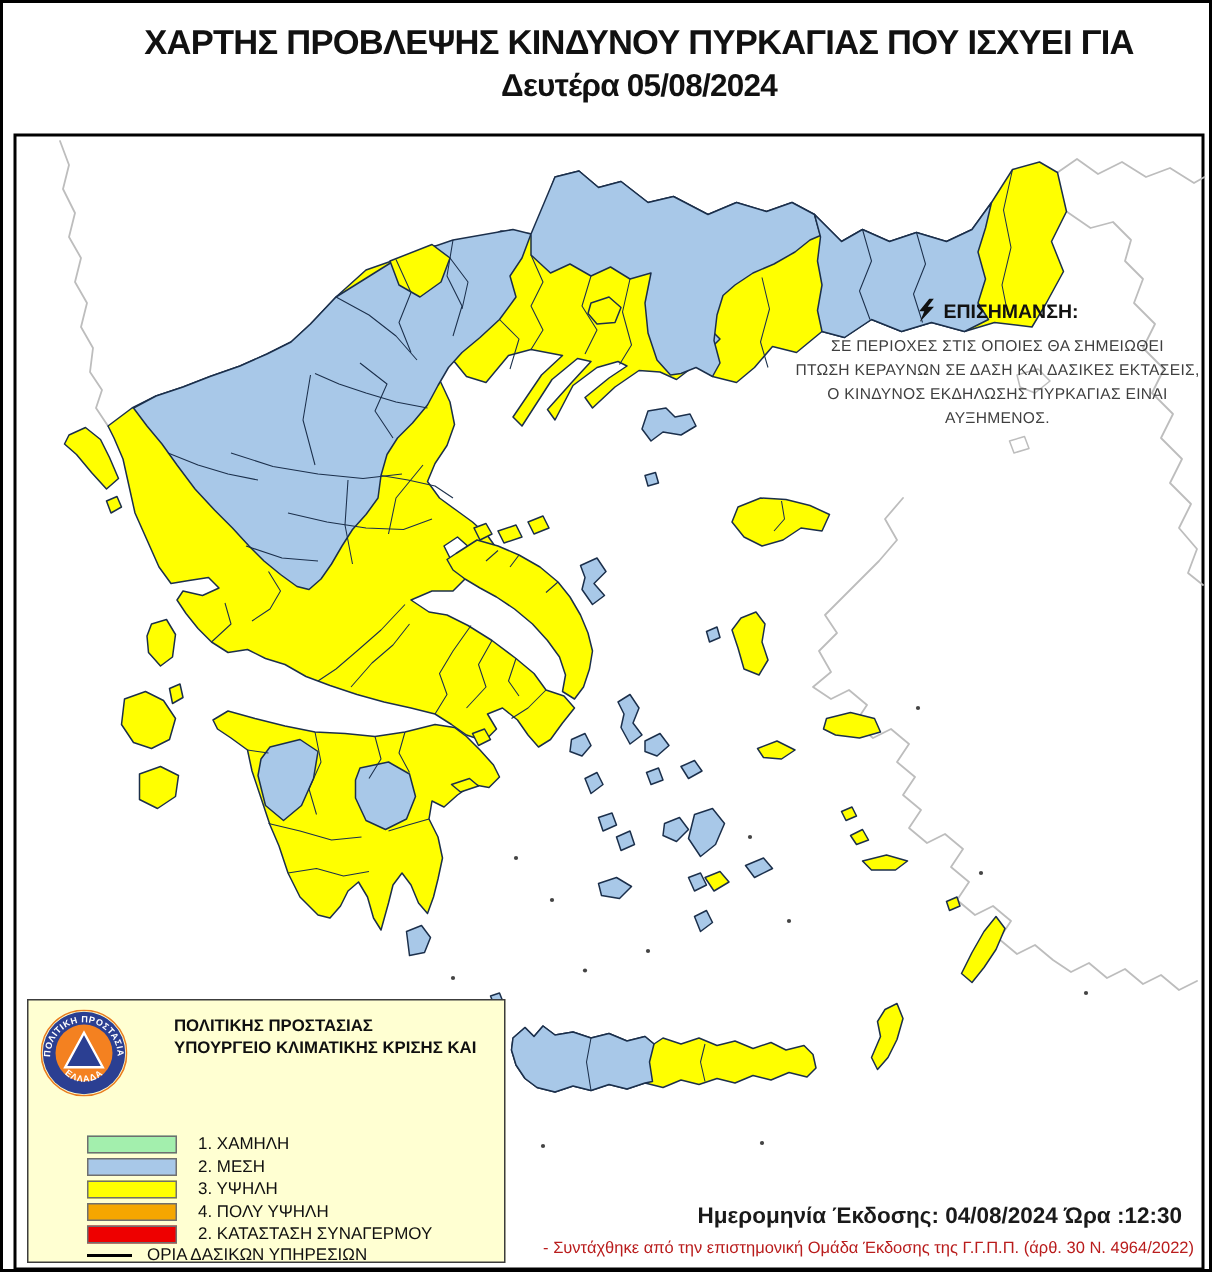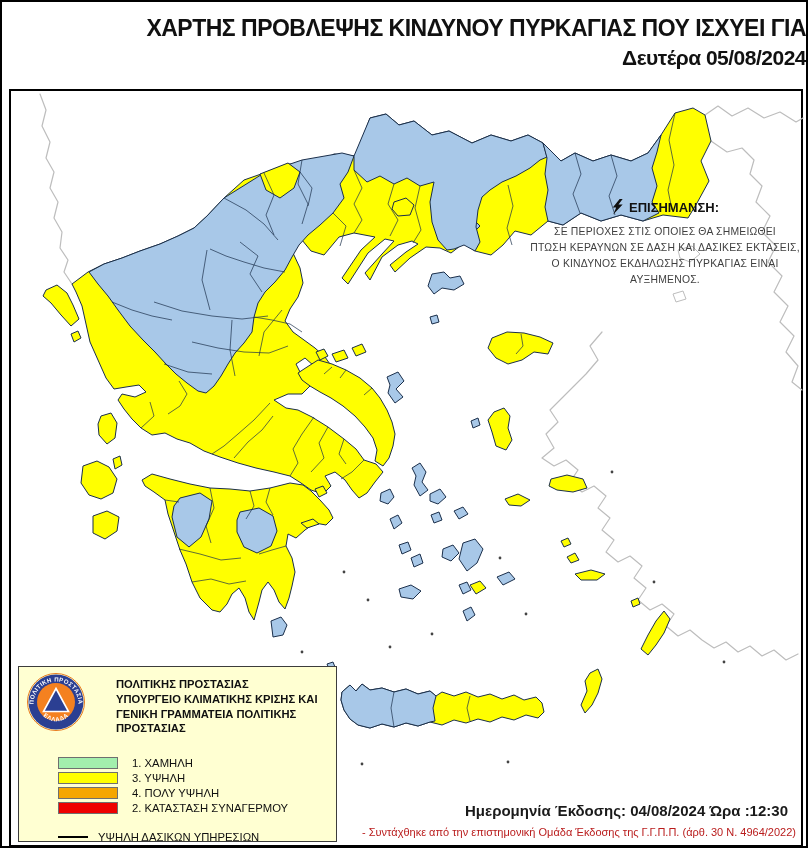--- a/index.html
+++ b/index.html
@@ -2,21 +2,21 @@
 <html><head>
 <meta charset="utf-8">
 <style>
   html,body{margin:0;padding:0;background:#888;}
   *{box-sizing:border-box;}
   .page{
     position:relative;width:808px;height:848px;background:#ffffff;
     border:2px solid #000;overflow:hidden;margin:0 auto;
     font-family:"Liberation Sans", sans-serif;color:#111;
   }
-  .title-block{position:absolute;top:12px;left:0;width:100%;text-align:right;line-height:1.3;padding-left:44px;}
+  .title-block{position:absolute;top:12px;left:0;width:100%;text-align:center;line-height:1.3;padding-left:44px;}
   .title-line1{font-size:23px;font-weight:700;letter-spacing:-0.5px;}
   .title-line2{font-size:21px;font-weight:700;letter-spacing:-0.5px;}
   #map-svg{position:absolute;left:0;top:0;width:808px;height:848px;}
   .warning{position:absolute;left:515px;top:197px;width:296px;text-align:center;}
   .warning-title{font-size:13px;font-weight:700;color:#111;display:flex;align-items:center;justify-content:center;gap:5px;}
   .warning-lines{margin-top:8px;font-size:10.4px;color:#3f3f3f;line-height:1.55;letter-spacing:0.2px;}
   .legend-box{
     position:absolute;left:16px;top:664px;width:319px;height:176px;
     background:#ffffd2;border:1px solid #3c3c3c;
   }
@@ -191,42 +191,45 @@
       <text font-size="6" font-weight="bold" fill="#ffffff" letter-spacing="0.4">
         <textPath href="#arc-top" startOffset="50%" text-anchor="middle">ΠΟΛΙΤΙΚΗ ΠΡΟΣΤΑΣΙΑ</textPath>
       </text>
       <text font-size="6" font-weight="bold" fill="#ffffff" letter-spacing="0.6">
         <textPath href="#arc-bottom" startOffset="50%" text-anchor="middle">ΕΛΛΑΔΑ</textPath>
       </text>
     </svg>
     <div class="org-block">
       <div>ΠΟΛΙΤΙΚΗΣ ΠΡΟΣΤΑΣΙΑΣ</div>
       <div>ΥΠΟΥΡΓΕΙΟ  ΚΛΙΜΑΤΙΚΗΣ ΚΡΙΣΗΣ ΚΑΙ</div>
-      <div>ΓΕΝΙΚΗ ΓΡΑΜΜΑΤΕΙΑ ΠΟΛΙΤΙΚΗΣ ΠΡΟΣΤΑΣΙΑΣ</div>
     </div>
     <div class="legend-rows">
         <div class="legend-row">
           <div class="legend-swatch" style="background: rgb(163, 239, 173);"></div>
           <div class="legend-label">1. ΧΑΜΗΛΗ</div>
+        </div>
+        <div class="legend-row">
+          <div class="legend-swatch" style="background: rgb(168, 200, 232);"></div>
+          <div class="legend-label">2. ΜΕΣΗ</div>
         </div>
         <div class="legend-row">
           <div class="legend-swatch" style="background: rgb(255, 255, 0);"></div>
           <div class="legend-label">3. ΥΨΗΛΗ</div>
         </div>
         <div class="legend-row">
           <div class="legend-swatch" style="background: rgb(245, 166, 0);"></div>
           <div class="legend-label">4. ΠΟΛΥ ΥΨΗΛΗ</div>
         </div>
         <div class="legend-row">
           <div class="legend-swatch" style="background: rgb(238, 0, 0);"></div>
           <div class="legend-label">2. ΚΑΤΑΣΤΑΣΗ ΣΥΝΑΓΕΡΜΟΥ</div>
         </div>
       </div>
     <div class="boundary-row">
       <div class="boundary-line"></div>
-      <div class="boundary-label">ΥΨΗΛΗ ΔΑΣΙΚΩΝ ΥΠΗΡΕΣΙΩΝ</div>
+      <div class="boundary-label">ΟΡΙΑ ΔΑΣΙΚΩΝ ΥΠΗΡΕΣΙΩΝ</div>
     </div>
   </div>
 
   <div class="issue-line">Ημερομηνία Έκδοσης: 04/08/2024  Ώρα :12:30</div>
   <div class="credit-line">- Συντάχθηκε από την επιστημονική  Ομάδα  Έκδοσης της Γ.Γ.Π.Π. (άρθ. 30 Ν. 4964/2022)</div>
 
 </div>
 
 </body></html>

